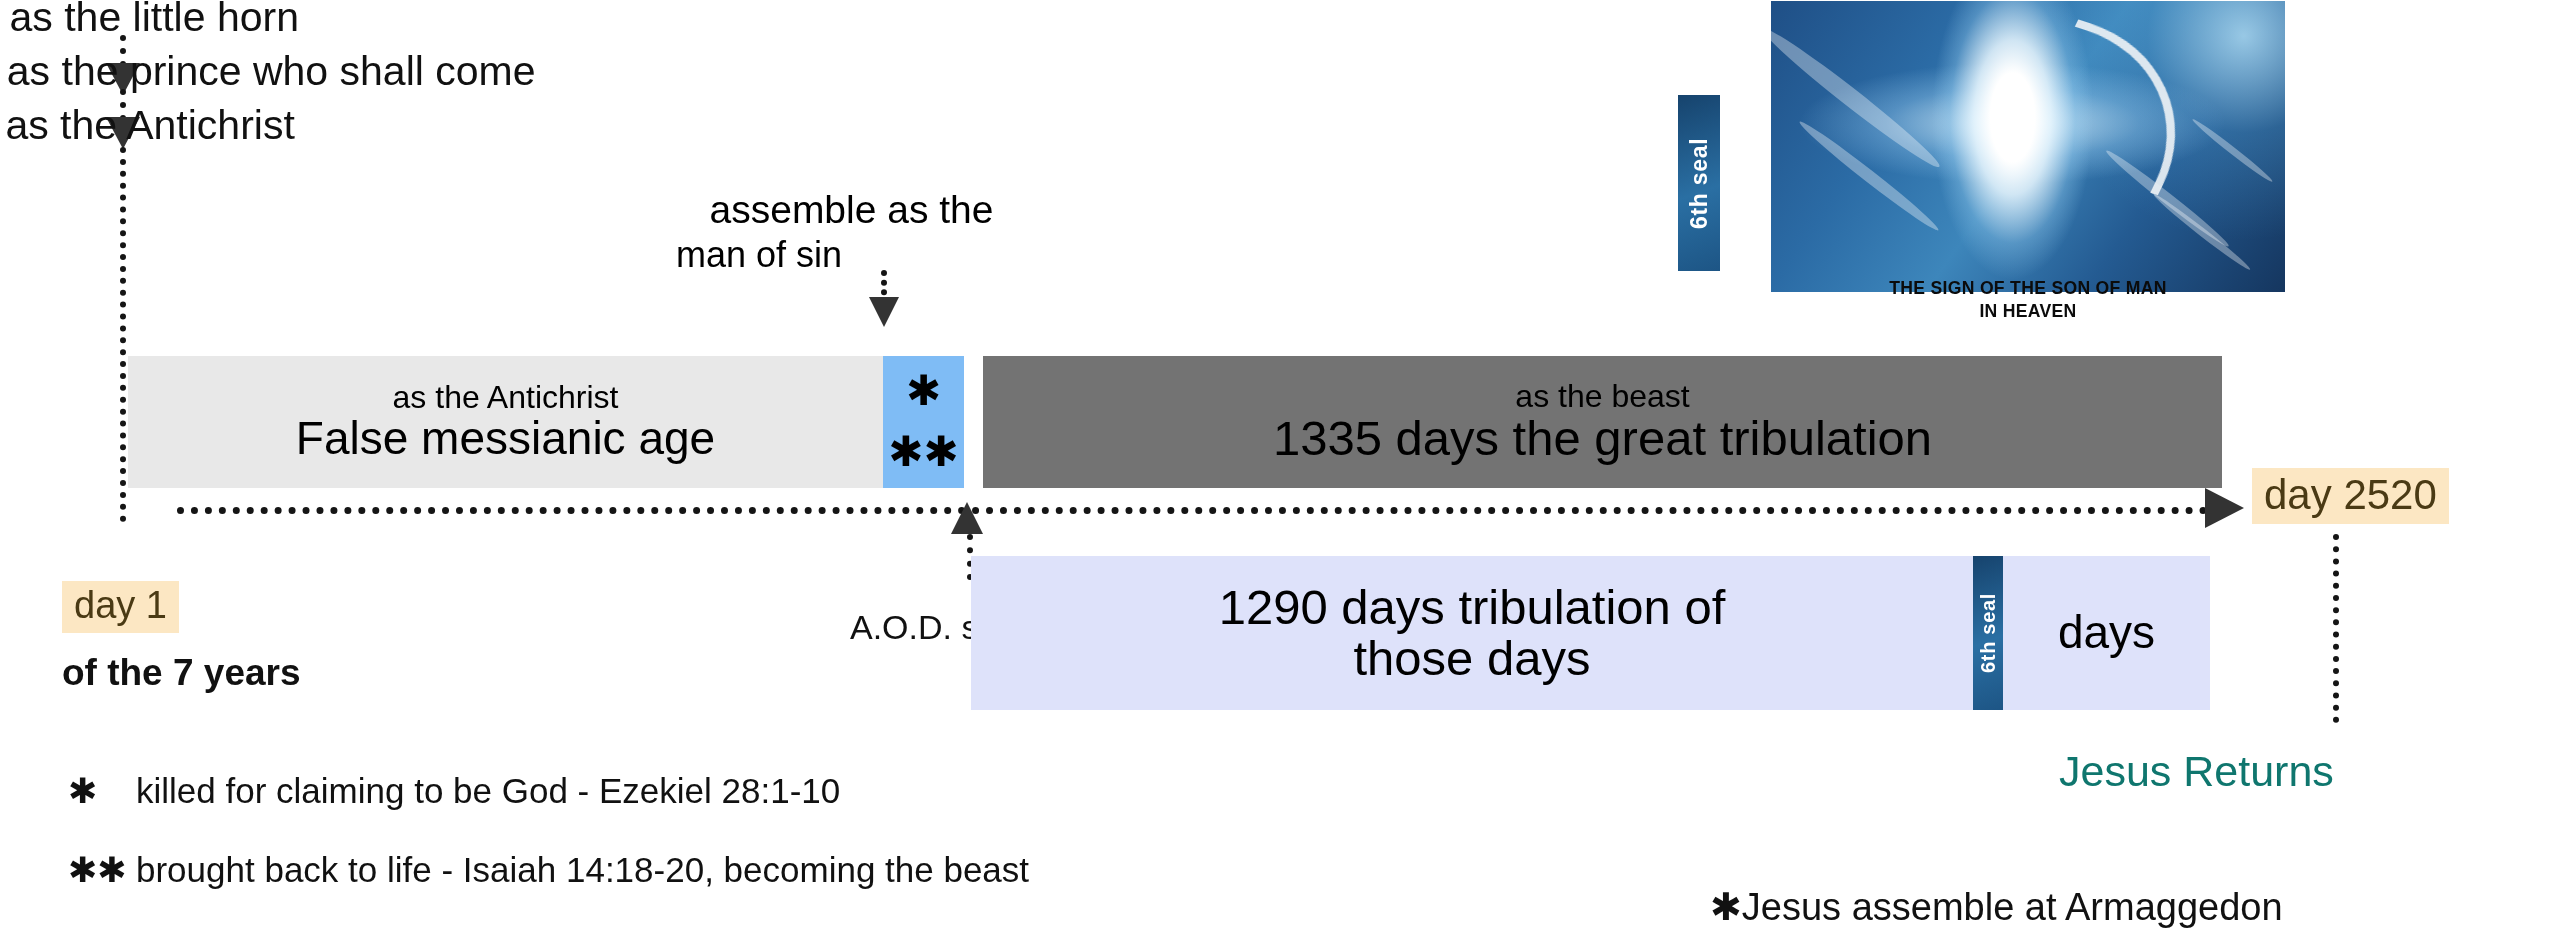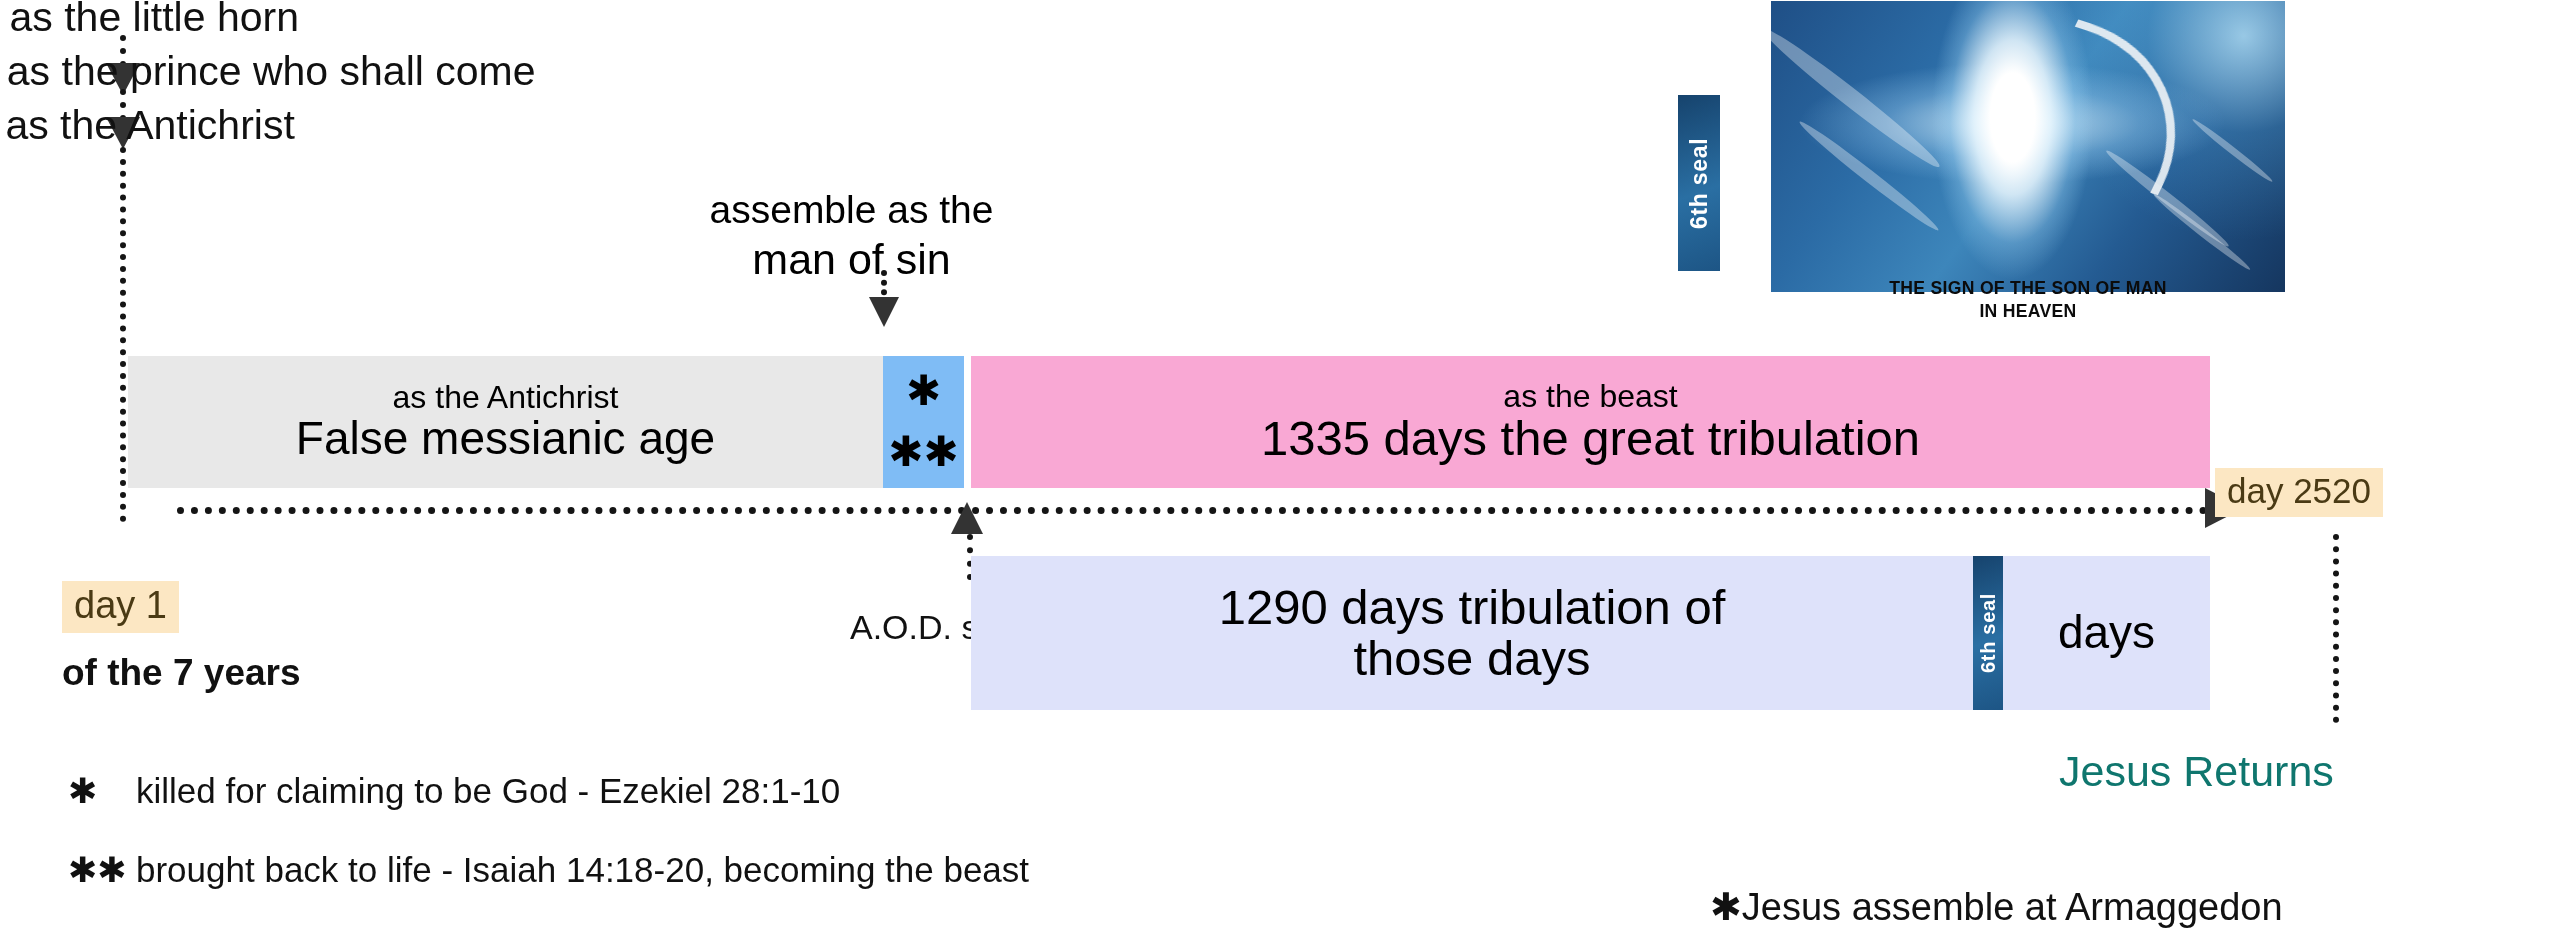--- a/index.html
+++ b/index.html
@@ -76,21 +76,21 @@
   }
   .seal-tab.small{font-size:20px;}
 
   
   .bar{
     display:flex;align-items:center;justify-content:center;
     text-align:center;line-height:1.04;
   }
   .bar-gray{background:#e8e8e8;}
   .bar-blue{background:#7fbcf5;}
-  .bar-pink{background:#f9a8d4;}
+  .bar-pink{background:#737373;margin-left:12px;}
   .bar-lav{background:#dee2fa;text-align:center;}
 
   .bar-sub{font-size:32px;display:block;}
   .bar-main{font-size:46px;display:block;}
   .bar-main-lg{font-size:49px;display:block;}
 
   .stars{
     font-size:42px;line-height:1.45;font-weight:500;
     display:flex;flex-direction:column;align-items:center;justify-content:center;
   }
@@ -105,21 +105,21 @@
     border-bottom:20px solid transparent;
     border-left:39px solid #333333;
   }
 
   
   .tag{
     background:#fce7c3;color:#4a3a14;
     font-size:38px;padding:4px 12px 6.8px 12px;display:inline-block;
     line-height:1.08;
   }
-  .tag.big{font-size:35px;}
+  .tag.big{font-size:42px;margin-left:37px;}
   .plain-bold{font-size:37px;font-weight:bold;color:#111;}
   .footnote{font-size:35px;color:#111;white-space:nowrap;}
   .jesus{font-size:43px;color:#0f766e;white-space:nowrap;}
   .armies{font-size:38px;color:#111;white-space:nowrap;}
   .aod{font-size:34px;color:#111;white-space:nowrap;}
 </style>
 </head>
 <body>
 
 <div class="abs cascade-label nowrap" style="left:9.5px;top:-2.7px;">as the little horn</div>
@@ -130,21 +130,21 @@
 <div class="abs cascade-label nowrap" style="left:6.8px;top:51px;">as the prince who shall come</div>
 
 <div class="abs dot-v" style="left:120px;top:89px;height:32px;"></div>
 <div class="abs arrow-down" style="left:106px;top:117px;"></div>
 
 <div class="abs cascade-label nowrap" style="left:5.4px;top:105px;">as the Antichrist</div>
 
 <div class="abs dot-v" style="left:120px;top:147px;height:375px;"></div>
 
 <div class="abs nowrap" style="left:676px;top:188px;font-size:39px;line-height:1.12;text-align:center;width:351px;">assemble as the</div>
-<div class="abs nowrap" style="left:676px;top:235px;font-size:43px;line-height:1.12;text-align:center;width:351px;">man of sin</div>
+<div class="abs nowrap" style="left:676px;top:235px;font-size:36px;line-height:1.12;text-align:left;width:351px;">man of sin</div>
 <div class="abs dot-v" style="left:881px;top:270px;height:35px;"></div>
 <div class="abs arrow-down small" style="left:869px;top:297px;"></div>
 
 <div class="abs seal-tab" style="left:1678px;top:95px;width:42px;height:176px;">6th seal</div>
 
 <div class="abs seal-img" style="left:1771px;top:1.4px;">
   <span class="streak" style="left:-6%;top:30%;width:223px;height:17.6px;"></span>
   <span class="streak" style="left:2%;top:58%;width:176px;height:12px;"></span>
   <span class="streak" style="left:62%;top:66%;width:155px;height:10.8px;"></span>
   <span class="streak" style="left:72%;top:78%;width:122px;height:8px;"></span>

